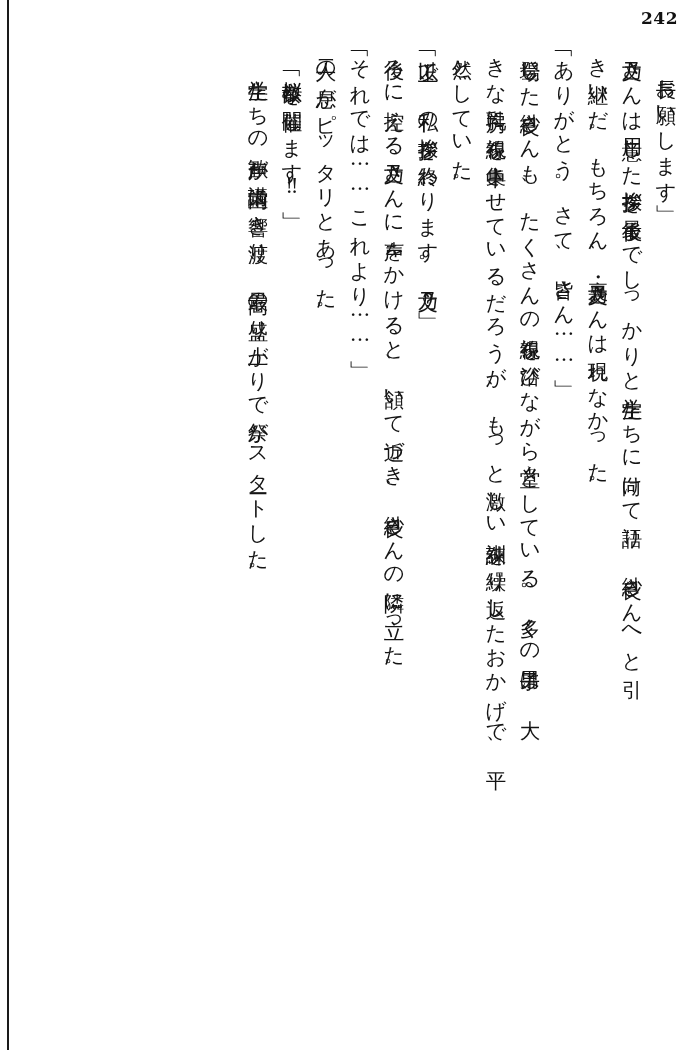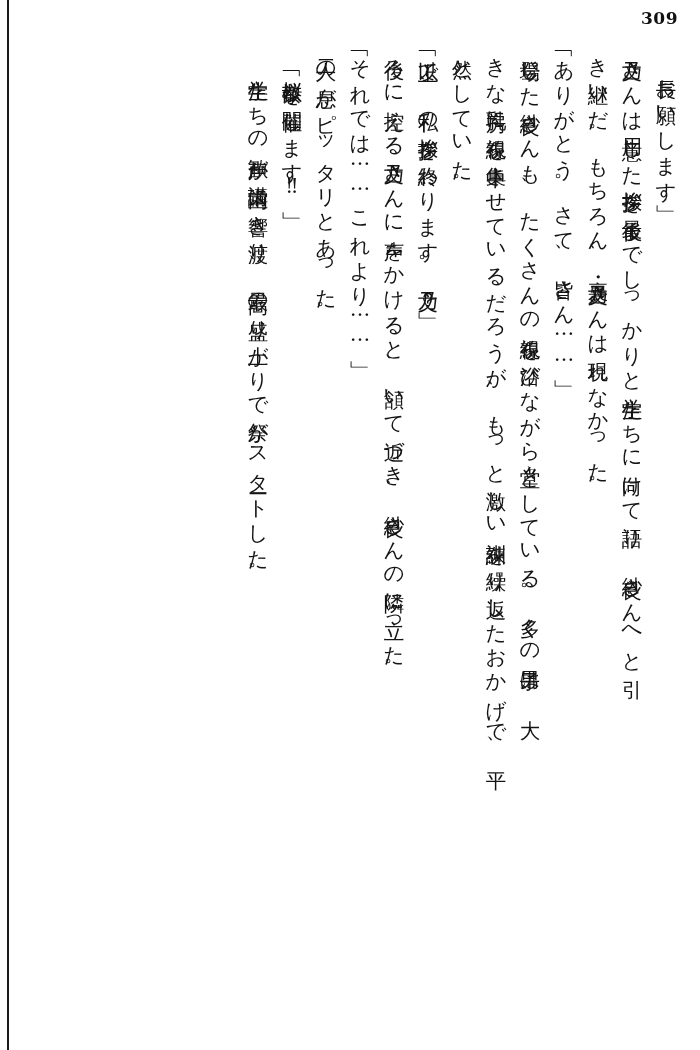--- a/index.html
+++ b/index.html
@@ -76,21 +76,21 @@
   .ind0 { padding-top: 0px; }
   .ind1 { padding-top: 20px; }
 </style>
 </head>
 <body>
 
 <div id="page">
 
   <div id="left-rule"></div>
 
-  <div id="page-number">309</div>
+  <div id="page-number">242</div>
 
   <div id="body-text">
     <div class="col ind1">長お願いします」</div>
     <div class="col ind0">文乃さんは用意した挨拶を最後までしっかりと学生たちに向けて語り、紗良さんへと引</div>
     <div class="col ind0">き継いだ。もちろん、裏・文乃さんは現れなかった。</div>
     <div class="col ind0">「ありがとう。さて、皆さん……」</div>
     <div class="col ind0">登場した紗良さんも、たくさんの視線を浴びながら堂々としている。多くの男子は、大</div>
     <div class="col ind0">きな乳房に視線を集中させているだろうが、もっと激しい訓練を繰り返したおかげで、平</div>
     <div class="col ind0">然としていた。</div>
     <div class="col ind0">「以上で、私の挨拶を終わります。文乃？」</div>

